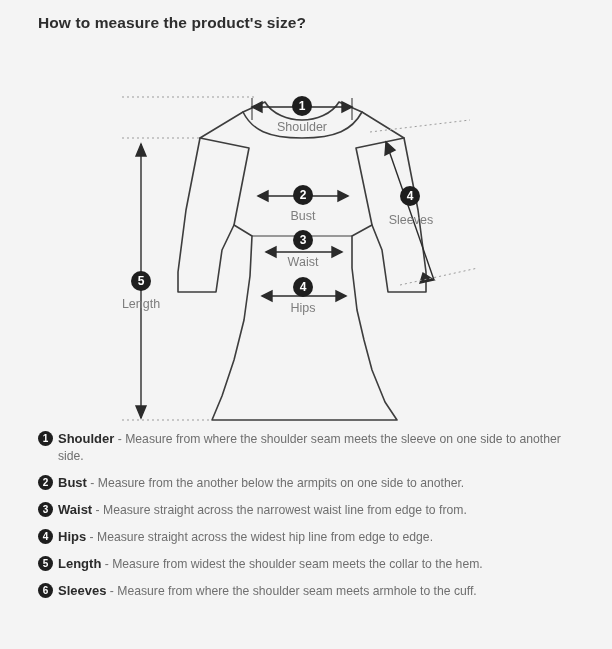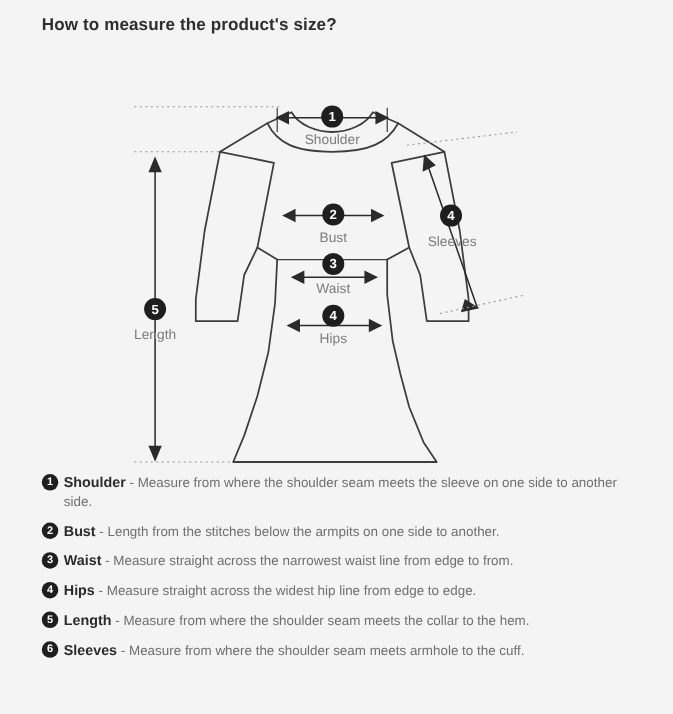--- a/index.html
+++ b/index.html
@@ -203,39 +203,39 @@
 
     <div class="legend-row">
       <span class="legend-badge">1</span>
       <span class="legend-term">Shoulder</span>
       <span class="legend-desc">- Measure from where the shoulder seam meets the sleeve on one side to another side.</span>
     </div>
 
     <div class="legend-row">
       <span class="legend-badge">2</span>
       <span class="legend-term">Bust</span>
-      <span class="legend-desc">- Length from the stitches below the armpits on one side to another.</span>
+      <span class="legend-desc">- Measure from the another below the armpits on one side to another.</span>
     </div>
 
     <div class="legend-row">
       <span class="legend-badge">3</span>
       <span class="legend-term">Waist</span>
       <span class="legend-desc">- Measure straight across the narrowest waist line from edge to from.</span>
     </div>
 
     <div class="legend-row">
       <span class="legend-badge">4</span>
       <span class="legend-term">Hips</span>
       <span class="legend-desc">- Measure straight across the widest hip line from edge to edge.</span>
     </div>
 
     <div class="legend-row">
       <span class="legend-badge">5</span>
       <span class="legend-term">Length</span>
-      <span class="legend-desc">- Measure from where the shoulder seam meets the collar to the hem.</span>
+      <span class="legend-desc">- Measure from widest the shoulder seam meets the collar to the hem.</span>
     </div>
 
     <div class="legend-row">
       <span class="legend-badge">6</span>
       <span class="legend-term">Sleeves</span>
       <span class="legend-desc">- Measure from where the shoulder seam meets armhole to the cuff.</span>
     </div>
 
   </div>
 

